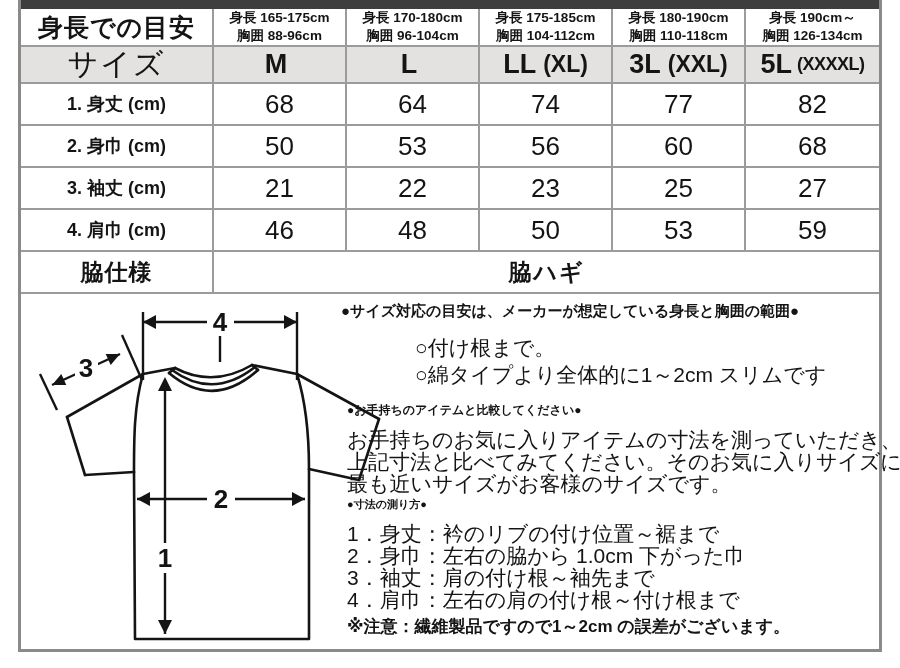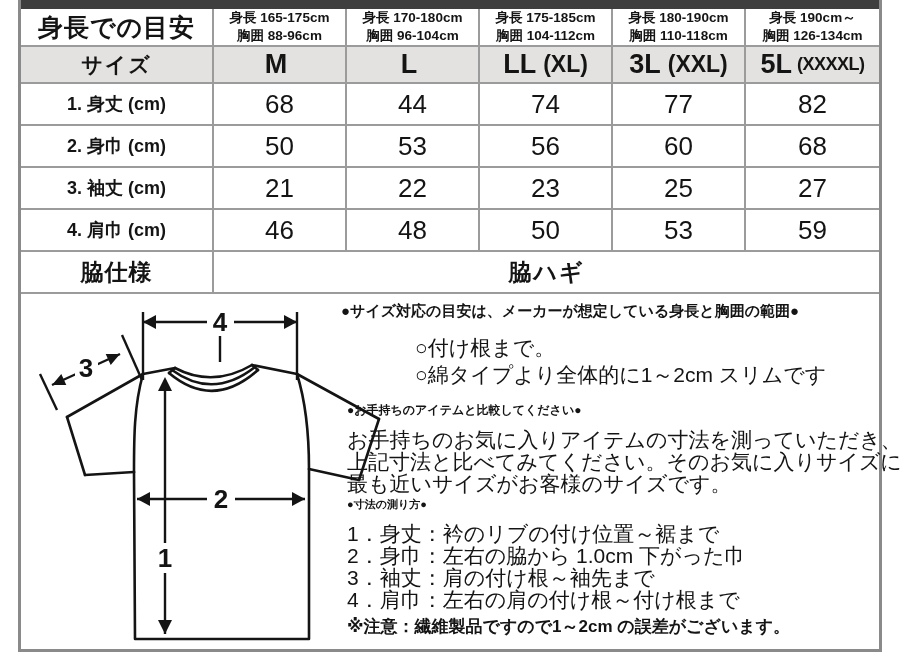--- a/index.html
+++ b/index.html
@@ -12,21 +12,21 @@
   
   .tbl{display:grid;grid-template-columns:193px repeat(5,1fr);
        grid-template-rows:38px 37px 42px 42px 42px 42px 42px;width:858px;}
   .c{display:flex;align-items:center;justify-content:center;background:#fff;
      border-right:2px solid #9b9b9b;border-bottom:2px solid #9b9b9b;box-sizing:border-box;}
   .c.lastcol{border-right:none;}
   .gray{background:#e3e2e0;}
   .guide{font-size:25px;font-weight:bold;letter-spacing:1px;}
   .hc{flex-direction:column;line-height:1.3;font-size:13.5px;font-weight:bold;}
   .hc span{white-space:nowrap;}
-  .szlabel{font-size:21px;font-weight:bold;letter-spacing:2px;}
+  .szlabel{font-size:30px;font-weight:normal;letter-spacing:2px;}
   .sz{font-size:27px;font-weight:bold;white-space:nowrap;}
   .sz .sub{font-size:23px;margin-left:7px;}
   .sz .sub.tight{font-size:18px;letter-spacing:-0.5px;margin-left:5px;}
   .rowlabel{font-size:18px;font-weight:bold;white-space:nowrap;}
   .val{font-size:26px;}
   .wakil{font-size:23px;font-weight:bold;letter-spacing:1px;}
   .wakiv{grid-column:2/7;font-size:23px;font-weight:bold;letter-spacing:2px;}
   
   .bottom{position:relative;width:858px;height:355px;}
   .diagram{position:absolute;left:2px;top:2px;}
@@ -104,21 +104,21 @@
         <span class="sub tight">(XXXXL)</span>
       </div>
 
     <div class="c rowlabel">
         <span>1. 身丈 (cm)</span>
       </div>
     <div class="c val">
         <span>68</span>
       </div>
     <div class="c val">
-        <span>44</span>
+        <span>64</span>
       </div>
     <div class="c val">
         <span>74</span>
       </div>
     <div class="c val">
         <span>77</span>
       </div>
     <div class="c val lastcol">
         <span>82</span>
       </div>

